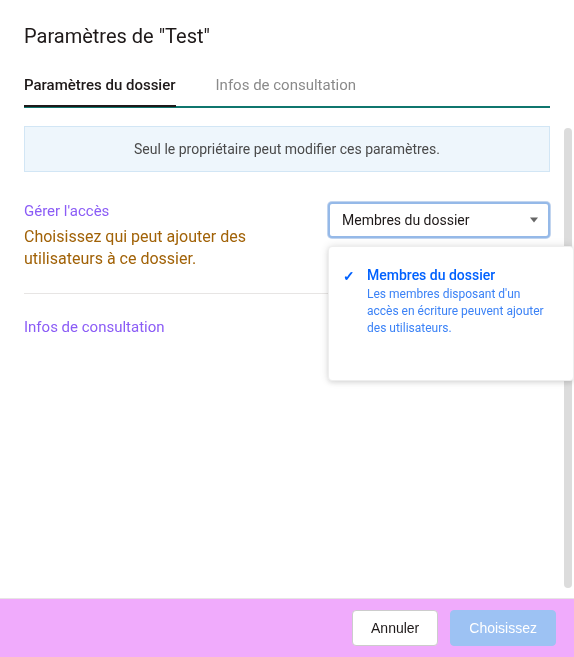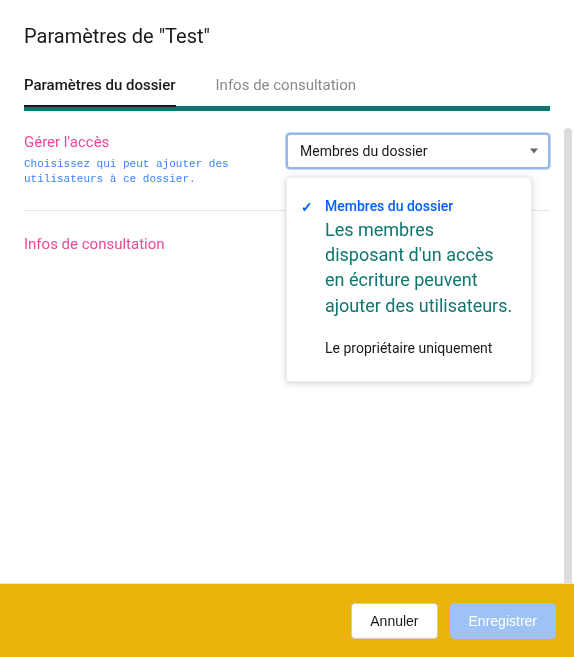--- a/index.html
+++ b/index.html
@@ -10,21 +10,21 @@
     background: #fff;
     width: 574px;
     height: 657px;
     position: relative;
   }
   .modal { padding: 24px 24px 0 24px; height: 597px; overflow: hidden; }
   .page-title { font-size: 20px; font-weight: 400; margin-bottom: 28px; color: #1e1919; }
   .tabs {
     display: flex;
     gap: 40px;
-    border-bottom: 5px solid #0f766e;
+    border-bottom: 2px solid #0f766e;
     margin-bottom: 18px;
   }
   .tab {
     padding-bottom: 12px;
     font-size: 15px;
     color: #8a8a8a;
     cursor: pointer;
     position: relative;
   }
   .tab.active {
@@ -50,23 +50,23 @@
   .section {
     display: flex;
     justify-content: space-between;
     align-items: flex-start;
     padding: 4px 0 22px 0;
     border-bottom: 1px solid #e7e5e4;
     margin-bottom: 20px;
   }
   .section:last-of-type { border-bottom: none; }
   .section-left { max-width: 260px; }
-  .section-title { font-size: 15px; color: #ec4899; margin-bottom: 6px; }
-  .section-desc { font-size: 11px; color: #3b82f6; line-height: 1.4; font-family: Liberation Mono, monospace; }
-  .select-wrap { position: relative; width: 264px; }
+  .section-title { font-size: 15px; color: #8b5cf6; margin-bottom: 6px; }
+  .section-desc { font-size: 16px; color: #a16207; line-height: 1.4; }
+  .select-wrap { position: relative; width: 222px; }
   .select {
     width: 100%;
     border: 2px solid #95b9e8;
     border-radius: 4px;
     padding: 8px 30px 8px 12px;
     font-size: 14px;
     color: #1e1919;
     display: flex;
     align-items: center;
     justify-content: space-between;
@@ -93,38 +93,38 @@
     padding: 10px 0;
     z-index: 10;
   }
   .option {
     padding: 10px 18px 12px 38px;
     cursor: pointer;
     position: relative;
   }
   .option-title { font-size: 14px; color: #1e1919; margin-bottom: 3px; }
   .option.selected .option-title { color: #0061fe; font-weight: 500; }
-  .option-desc { font-size: 18px; color: #0f766e; line-height: 1.4; }
+  .option-desc { font-size: 12px; color: #3b82f6; line-height: 1.4; }
   .check {
     position: absolute;
     left: 14px; top: 11px;
     color: #0061fe;
     font-weight: bold;
   }
   .footer {
     position: absolute;
     bottom: 0; left: 0; right: 0;
-    height: 74px;
+    height: 59px;
     border-top: 1px solid #e7e5e4;
     display: flex;
     align-items: center;
     justify-content: flex-end;
     padding: 0 18px;
     gap: 12px;
-    background: #eab308;
+    background: #f0abfc;
   }
   .btn {
     padding: 9px 18px;
     font-size: 14px;
     border-radius: 4px;
     cursor: pointer;
   }
   .btn-secondary {
     background: #fff;
     border: 1px solid #ccc;
@@ -155,51 +155,51 @@
 
   <div class="tabs">
     <div class="tab active">
       <span>Paramètres du dossier</span>
     </div>
     <div class="tab">
       <span>Infos de consultation</span>
     </div>
   </div>
 
+  <div class="notice">Seul le propriétaire peut modifier ces paramètres.</div>
 
   <div class="section">
     <div class="section-left">
       <div class="section-title">Gérer l'accès</div>
       <div class="section-desc">Choisissez qui peut ajouter des utilisateurs à ce dossier.</div>
     </div>
     <div class="select-wrap">
       <div class="select">
         <span>Membres du dossier</span>
         <span class="caret"></span>
       </div>
       <div class="dropdown">
         <div class="option selected">
           <span class="check">✓</span>
           <div class="option-title">Membres du dossier</div>
           <div class="option-desc">Les membres disposant d'un accès en écriture peuvent ajouter des utilisateurs.</div>
         </div>
         <div class="option">
-          <div class="option-title">Le propriétaire uniquement</div>
         </div>
       </div>
     </div>
   </div>
 
   <div class="section">
     <div class="section-left">
       <div class="section-title">Infos de consultation</div>
     </div>
   </div>
 </div>
 
 <div class="scrollbar-track">
   <div class="scrollbar-thumb"></div>
 </div>
 
 <div class="footer">
   <button class="btn btn-secondary">Annuler</button>
-  <button class="btn btn-primary">Enregistrer</button>
+  <button class="btn btn-primary">Choisissez</button>
 </div>
 
 </body></html>

